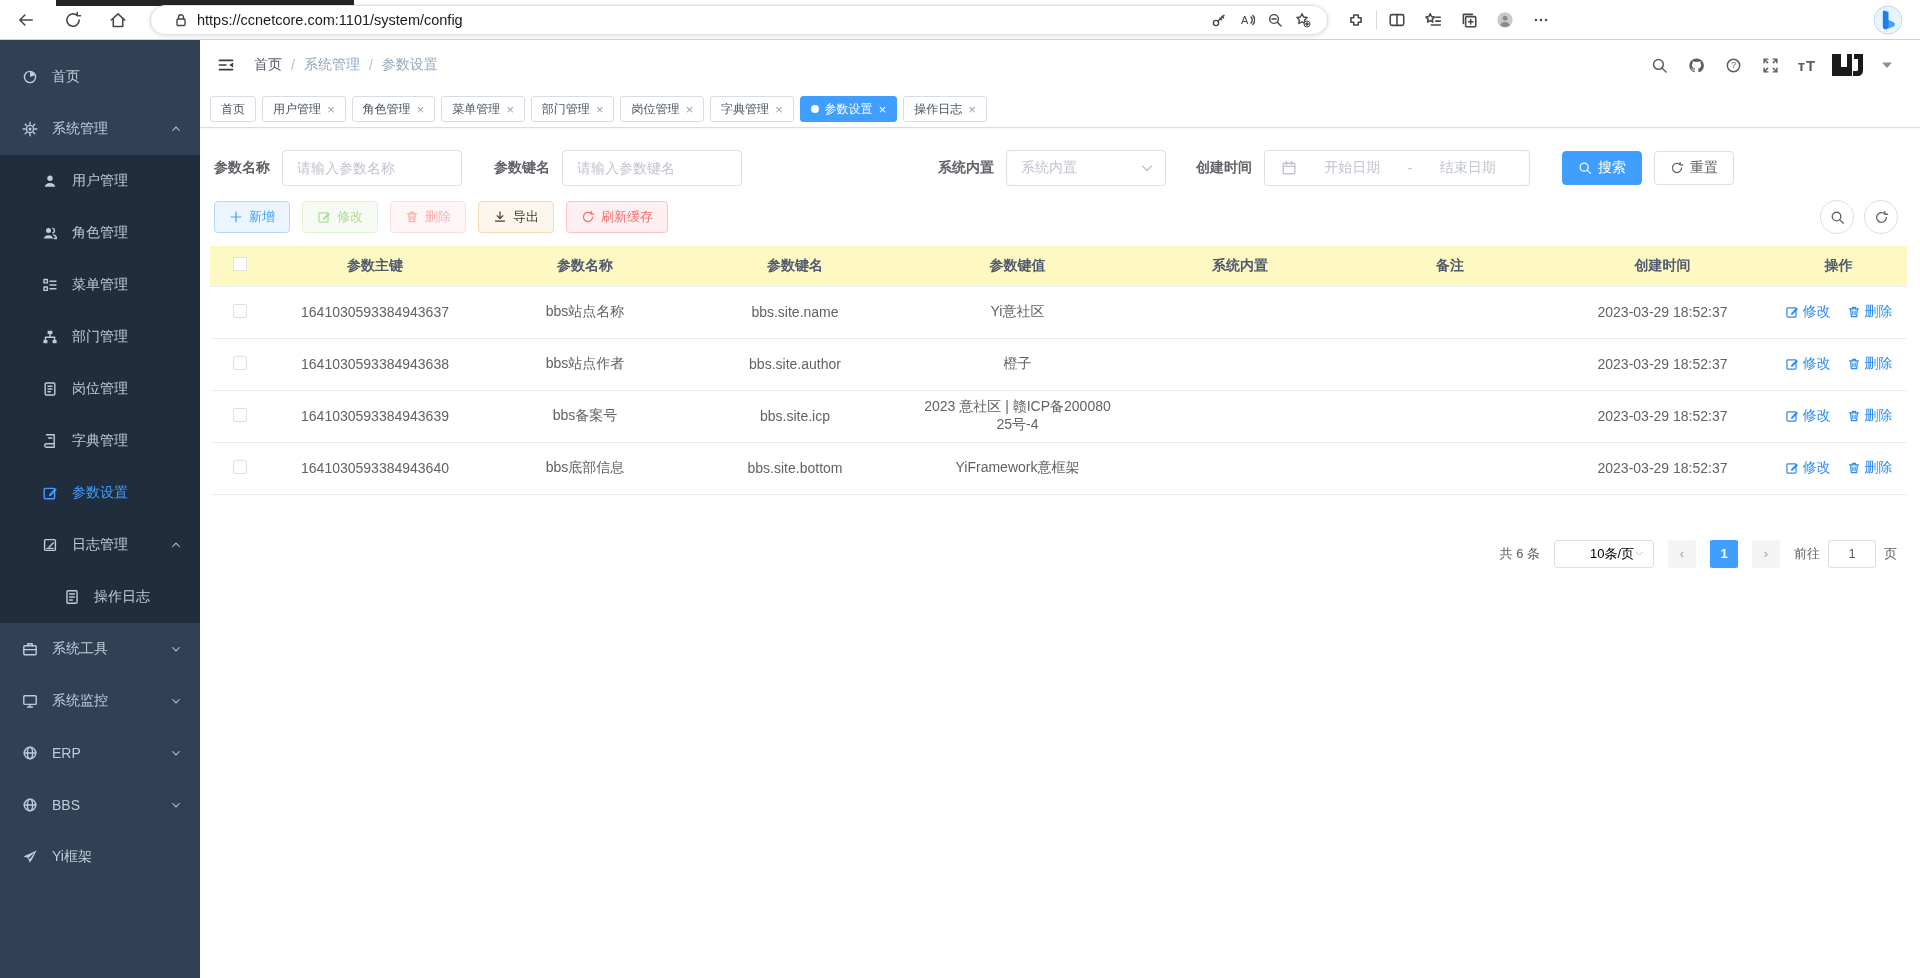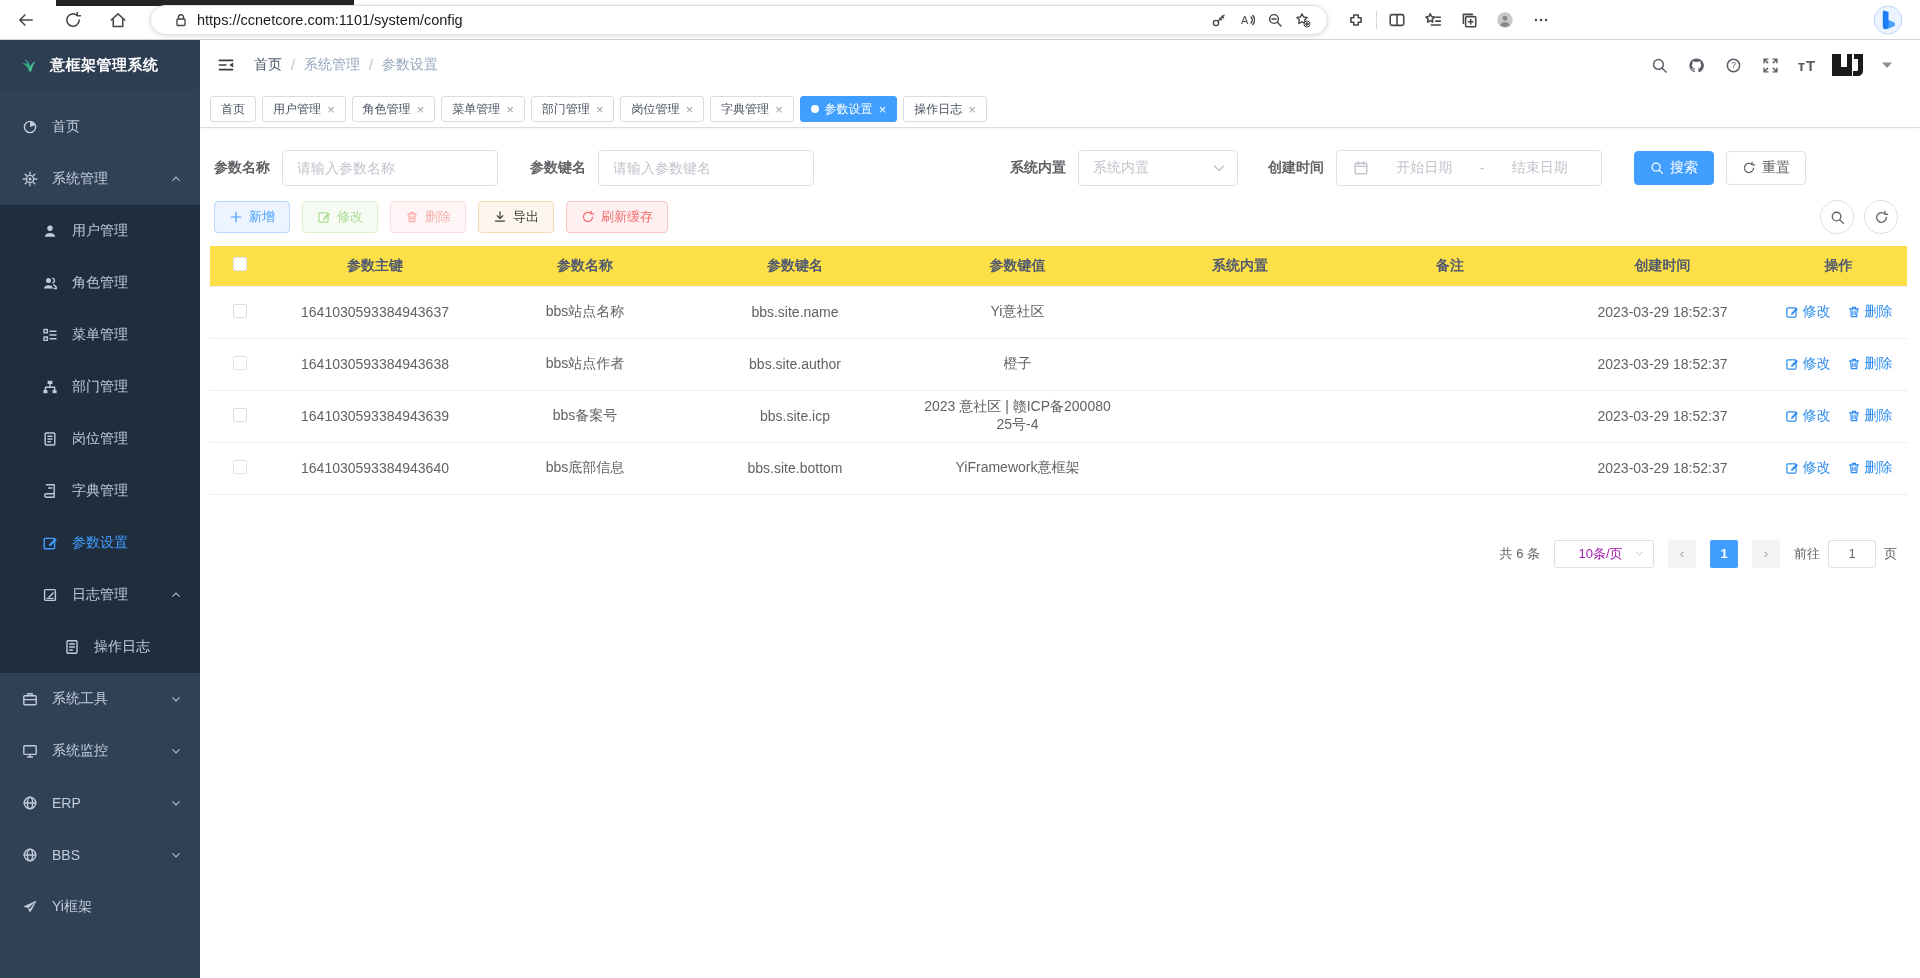--- a/index.html
+++ b/index.html
@@ -71,21 +71,21 @@
   .tag.active .x{color:#fff}
 
   .content{padding:0 10px;flex:1}
 
   
   .filter{margin-top:22px;display:flex;align-items:center;padding-left:4px}
   .flabel{font-weight:bold;color:#606266;font-size:14px;white-space:nowrap;margin-right:12px}
   .tin{height:36px;border:1px solid #dcdfe6;border-radius:4px;padding:0 14px;font-size:14px;color:#606266;outline:none;
        font-family:inherit}
   .tin::placeholder{color:#c0c4cc}
-  .w180{width:216px}
+  .w180{width:180px}
   .sel{width:160px;height:36px;border:1px solid #dcdfe6;border-radius:4px;display:flex;align-items:center;
        padding:0 10px 0 14px;cursor:pointer}
   .sel .ph{color:#c0c4cc;flex:1}
   .sel .icon{color:#c0c4cc}
   .daterange{width:266px;height:36px;border:1px solid #dcdfe6;border-radius:4px;display:flex;align-items:center;
        padding:0 16px;gap:10px;color:#c0c4cc}
   .daterange .ph{flex:1;text-align:center}
   .btn{height:34px;border-radius:4px;border:1px solid #dcdfe6;background:#fff;display:inline-flex;align-items:center;
        justify-content:center;gap:6px;font-size:14px;padding:0 15px;cursor:pointer;color:#606266;font-family:inherit}
   .btn svg{width:14px;height:14px}
@@ -102,33 +102,33 @@
   .btn.disabled{opacity:.55;cursor:not-allowed}
   .tool-right{margin-left:auto;display:flex;gap:10px;margin-right:12px}
   .cbtn{width:34px;height:34px;border-radius:50%;border:1px solid #dcdfe6;background:#fff;display:flex;
         align-items:center;justify-content:center;color:#606266;cursor:pointer}
   .cbtn svg{width:15px;height:15px}
 
   
   table{border-collapse:collapse;table-layout:fixed;margin-top:12px;width:1697px}
   th,td{font-size:14px;text-align:center;border-bottom:1px solid #ebeef5;padding:6px 4px;vertical-align:middle;
         overflow:hidden}
-  thead th{background:#fde047;color:#515a6e;font-weight:bold;height:40px}
+  thead th{background:#fef9c3;color:#515a6e;font-weight:bold;height:40px}
   tbody td{color:#606266;height:52px;white-space:pre-line}
   .chkbox{width:14px;height:14px;border:1px solid #dcdfe6;border-radius:2px;background:#fff;display:inline-block;
         cursor:pointer}
   .oplink{color:#2d8cf0;display:inline-flex;align-items:center;gap:4px;cursor:pointer;margin:0 8px;white-space:nowrap}
   .oplink svg{width:14px;height:14px}
 
   
   .pager{margin-top:45px;display:flex;align-items:center;justify-content:flex-end;gap:14px;padding-right:13px;
         font-size:13px;color:#606266}
   .psel{width:100px;height:28px;border:1px solid #dcdfe6;border-radius:3px;display:flex;align-items:center;
         padding:0 8px 0 12px;cursor:pointer}
-  .psel .ph{flex:1;text-align:center;color:#a21caf}
+  .psel .ph{flex:1;text-align:right;color:#000000}
   .psel .icon{color:#c0c4cc}.psel .icon svg{width:11px;height:11px}
   .pbtn{width:28px;height:28px;border-radius:2px;background:#f4f4f5;color:#9aa0ab;display:flex;align-items:center;
         justify-content:center;cursor:pointer;font-size:13px}
   .pbtn.cur{background:#409eff;color:#fff;font-weight:bold}
   .goto{display:flex;align-items:center;gap:8px}
   .gin{width:48px;height:28px;border:1px solid #dcdfe6;border-radius:3px;text-align:center;font-size:13px;
        color:#606266;outline:none;font-family:inherit}
 </style>
 </head>
 <body>
@@ -231,32 +231,20 @@
       <svg viewBox="0 0 32 32">
         <circle cx="16" cy="16" r="14" fill="#eaf4ff" stroke="#bdd9f6"></circle>
         <path d="M12 6.5l4.5 1.6v8.2l4.8 1.9c2 .8 1.9 3.6-.2 4.4l-6.3 2.5c-2 .8-4-.6-4-2.7V8.3c0-1.3 1-2.2 1.2-1.8z" fill="#1b7ef2"></path>
         <path d="M16.5 16.3l4.8 1.9c2 .8 1.9 3.6-.2 4.4l-4.6 1.8z" fill="#4da2ff"></path>
       </svg>
     </div>
 </div>
 
 <div class="app">
   <aside class="sidebar">
-    <div class="logo">
-      <span class="icon" style="width:22px">
-          <svg viewBox="0 0 22 22">
-            <g fill="#35b37e">
-              <path d="M11 20C10 14 6 10 1 9c4-1 8 0 10 3z"></path>
-              <path d="M11 20C11 13 9 7 4 3c6 2 9 7 9 12z" fill="#2ea88c"></path>
-              <path d="M11 20c1-7 4-12 9-14-3 5-5 9-6 14z" fill="#49c28f"></path>
-            </g>
-          </svg>
-        </span>
-      <span class="title">意框架管理系统</span>
-    </div>
     <nav class="menu" id="side-menu">
         <div class="mi l1">
           <span class="icon">
             <svg viewBox="0 0 16 16">
               <circle stroke="currentColor" fill="none" stroke-width="1.4" stroke-linecap="round" stroke-linejoin="round" cx="8" cy="8" r="5.6"></circle>
               <path d="M8 8V2.6A5.4 5.4 0 0 1 13 6.2z" fill="currentColor"></path>
             </svg>
           </span>
           <span class="lbl">首页</span>
         </div>

